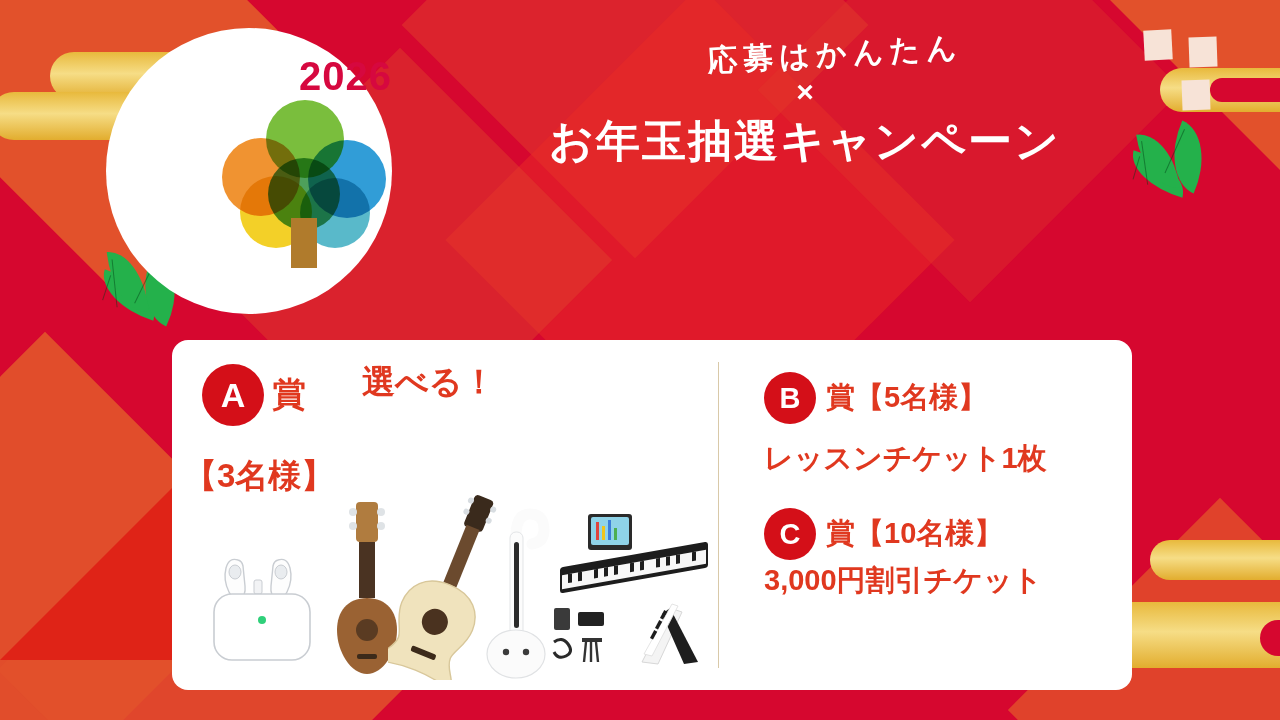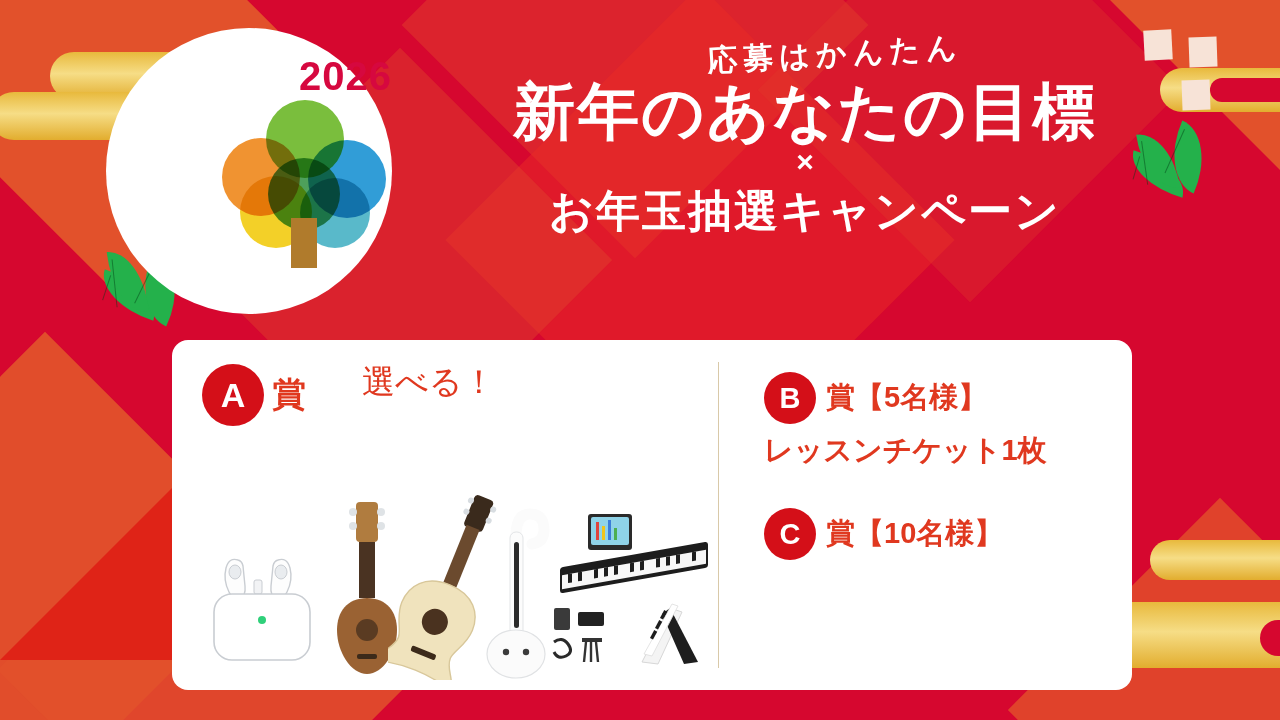--- a/index.html
+++ b/index.html
@@ -89,35 +89,35 @@
     color:#ffffff;font-weight:bold;font-size:34px;
     display:flex;align-items:center;justify-content:center;
     flex:0 0 auto;
   }
   .badge.small{width:52px;height:52px;font-size:29px;}
 
   #a-head{position:absolute;left:30px;top:24px;display:flex;align-items:center;}
   #a-sho{color:#e0381f;font-weight:bold;font-size:34px;margin-left:8px;}
   #a-desc{
     position:absolute;left:190px;top:20px;
-    color:#e0381f;font-weight:normal;font-size:33px;line-height:1.32;
+    color:#e0381f;font-weight:bold;font-size:33px;line-height:1.32;
   }
   #a-count{
     position:absolute;left:12px;top:114px;
     color:#e0381f;font-weight:bold;font-size:33px;
   }
 
   
   #instruments{position:absolute;left:20px;top:150px;width:520px;height:190px;}
 
   .b-row,.c-row{display:flex;align-items:center;}
   #b-block{position:absolute;left:52px;top:32px;width:360px;}
   #c-block{position:absolute;left:52px;top:168px;width:360px;}
   .prize-head-text{color:#e0381f;font-weight:bold;font-size:29px;margin-left:10px;white-space:nowrap;}
-  .prize-body{color:#e0381f;font-weight:bold;font-size:29px;line-height:1.3;margin-top:8px;white-space:nowrap;}
+  .prize-body{color:#e0381f;font-weight:bold;font-size:29px;line-height:1.3;margin-top:16px;white-space:nowrap;}
 </style>
 </head>
 <body>
 
 <div id="stage">
 
   <div class="bg-layer">
 
     <div style="position:absolute;left:-40px;top:-60px;width:330px;height:300px;background:#e2512b;transform:rotate(45deg);"></div>
 
@@ -181,38 +181,38 @@
       <div class="blob" style="left:92px;top:40px;width:78px;height:78px;background:#1f95d4;"></div>
       <div class="blob" style="left:24px;top:76px;width:72px;height:72px;background:#f2cc15;"></div>
       <div class="blob" style="left:84px;top:78px;width:70px;height:70px;background:#4bb3c6;"></div>
       <div class="blob" style="left:52px;top:58px;width:72px;height:72px;background:#2f8f3e;opacity:.85;"></div>
       <div class="trunk"></div>
     </div>
   </div>
 
   <div id="headline">
     <div id="kicker">応募はかんたん</div>
-    <div id="title-1" class="title-line">新年のあなたの目標</div>
     <div id="cross">×</div>
     <div id="title-2" class="title-line">お年玉抽選キャンペーン</div>
   </div>
 
   <div id="prize-card">
 
     <div id="card-left">
 
       <div id="a-head">
         <div class="badge">A</div>
         <div id="a-sho">賞</div>
       </div>
 
       <div id="a-desc">
         <div>選べる！</div>
       </div>
 
+      <div id="a-count">【3名様】</div>
 
       <div id="instruments">
 
         <svg style="position:absolute;left:10px;top:52px;" width="120" height="126" viewBox="0 0 120 126">
           <g>
             <path d="M36 18 q-9 -3 -12 8 q-3 12 3 24 q4 8 11 6 q6 -2 5 -12 l-2 -20 q-1 -5 -5 -6z" fill="#fdfdfd" stroke="#c9cdd2" stroke-width="1.4"></path>
             <ellipse cx="33" cy="30" rx="6" ry="7" fill="#e9ecef" stroke="#c9cdd2" stroke-width="1"></ellipse>
             <path d="M76 18 q9 -3 12 8 q3 12 -3 24 q-4 8 -11 6 q-6 -2 -5 -12 l2 -20 q1 -5 5 -6z" fill="#fdfdfd" stroke="#c9cdd2" stroke-width="1.4"></path>
             <ellipse cx="79" cy="30" rx="6" ry="7" fill="#e9ecef" stroke="#c9cdd2" stroke-width="1"></ellipse>
             <rect x="52" y="38" width="8" height="14" rx="2" fill="#f2f3f5" stroke="#c9cdd2" stroke-width="1"></rect>
@@ -317,16 +317,17 @@
           <div class="prize-head-text">賞【5名様】</div>
         </div>
         <div class="prize-body">レッスンチケット1枚</div>
       </div>
 
       <div id="c-block">
         <div class="c-row">
           <div class="badge small">C</div>
           <div class="prize-head-text">賞【10名様】</div>
         </div>
+        <div class="prize-body" style="margin-top:2px;">3,000円割引チケット</div>
       </div>
     </div>
   </div>
 </div>
 
 </body></html>

